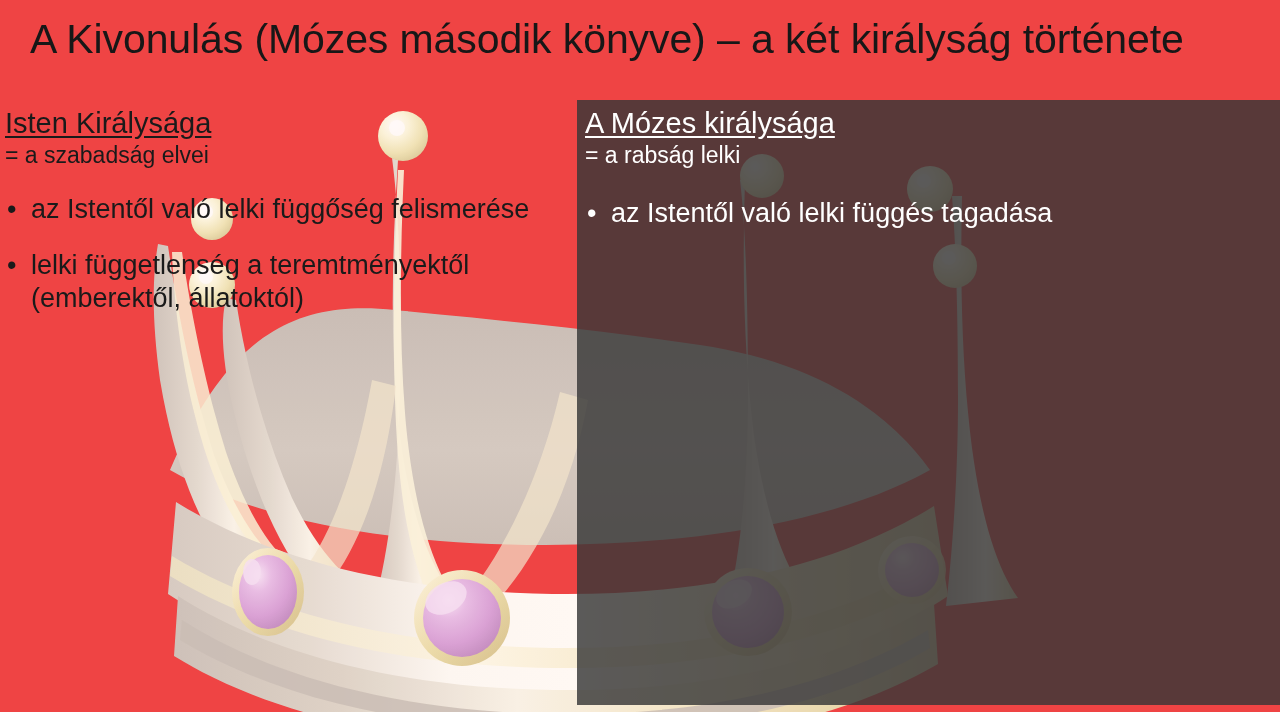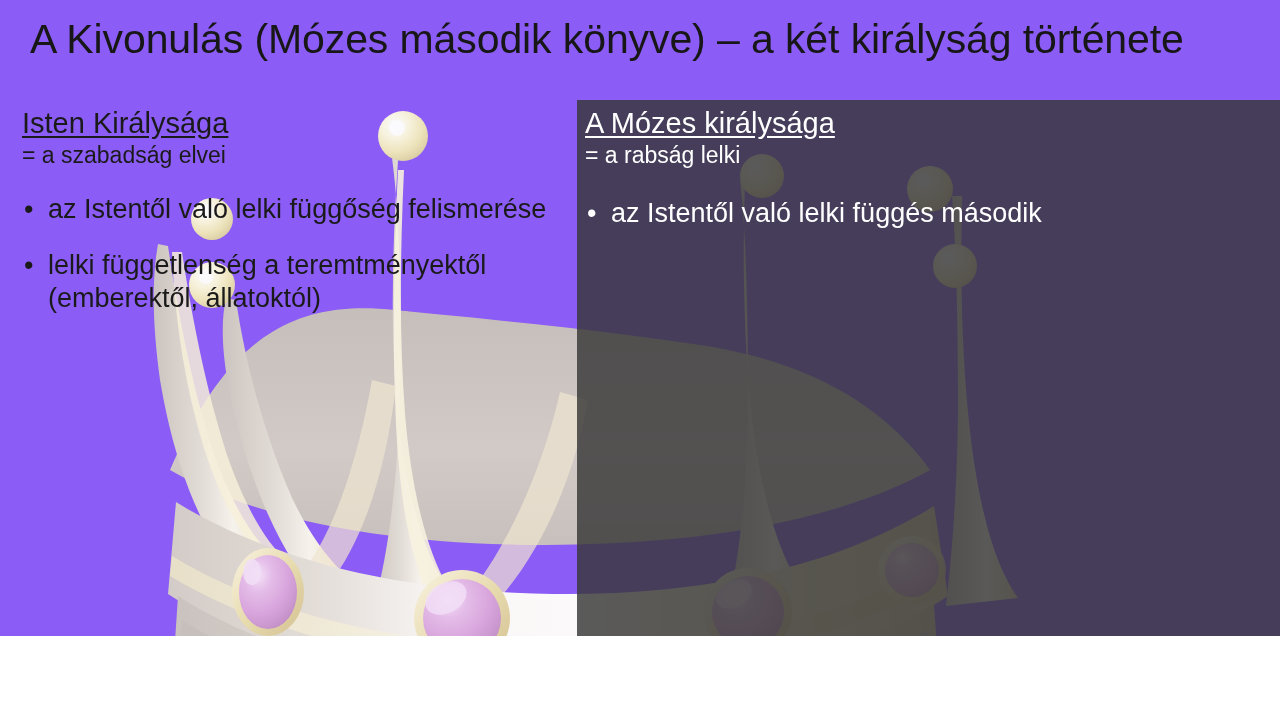--- a/index.html
+++ b/index.html
@@ -6,22 +6,22 @@
     margin: 0;
     padding: 0;
     background: #ffffff;
   }
   body {
     font-family: "Liberation Sans", sans-serif;
   }
   #slide {
     position: relative;
     width: 1280px;
-    height: 636px;
-    background: #8b5cf6;
+    height: 712px;
+    background: #ef4444;
     overflow: hidden;
   }
 
   
   #crown-art {
     position: absolute;
     left: 0;
     top: 0;
     width: 1280px;
     height: 720px;
@@ -54,21 +54,21 @@
     letter-spacing: -0.1px;
     white-space: nowrap;
   }
 
   
   .column {
     position: absolute;
     z-index: 5;
   }
   #left-column {
-    left: 22px;
+    left: 5px;
     top: 106px;
     width: 545px;
     color: #1a1a1a;
   }
   #right-column {
     left: 585px;
     top: 106px;
     width: 680px;
     color: #ffffff;
   }
@@ -276,18 +276,18 @@
       </li>
     </ul>
   </div>
 
   <div id="right-column" class="column">
     <div class="col-heading">A Mózes királysága</div>
     <div class="col-subheading">= a rabság lelki</div>
     <ul class="bullet-list">
       <li class="bullet-item">
         <span class="dot">•</span>
-        <span>az Istentől való lelki függés második</span>
+        <span>az Istentől való lelki függés tagadása</span>
       </li>
     </ul>
   </div>
 
 </div>
 
 </body></html>

